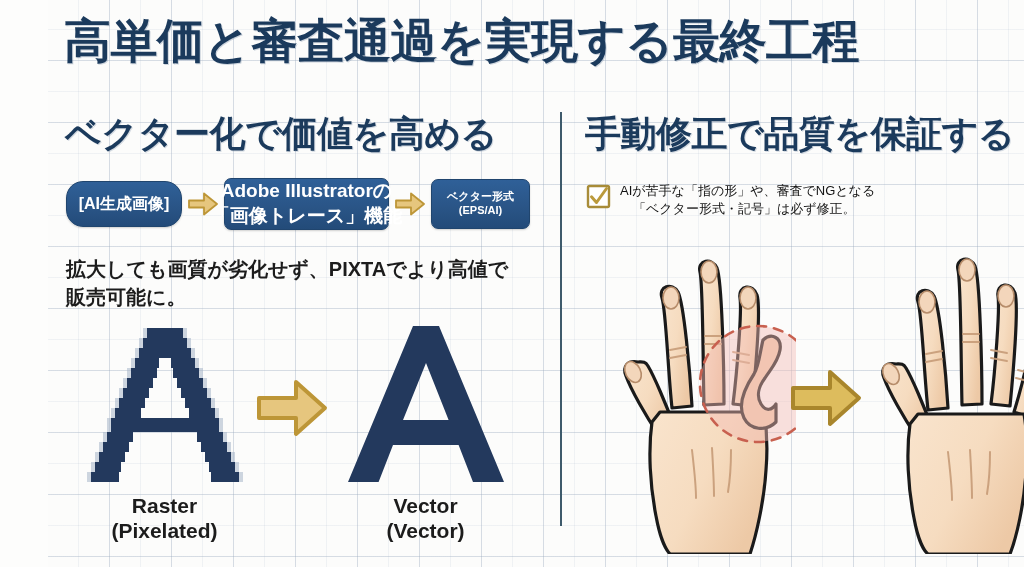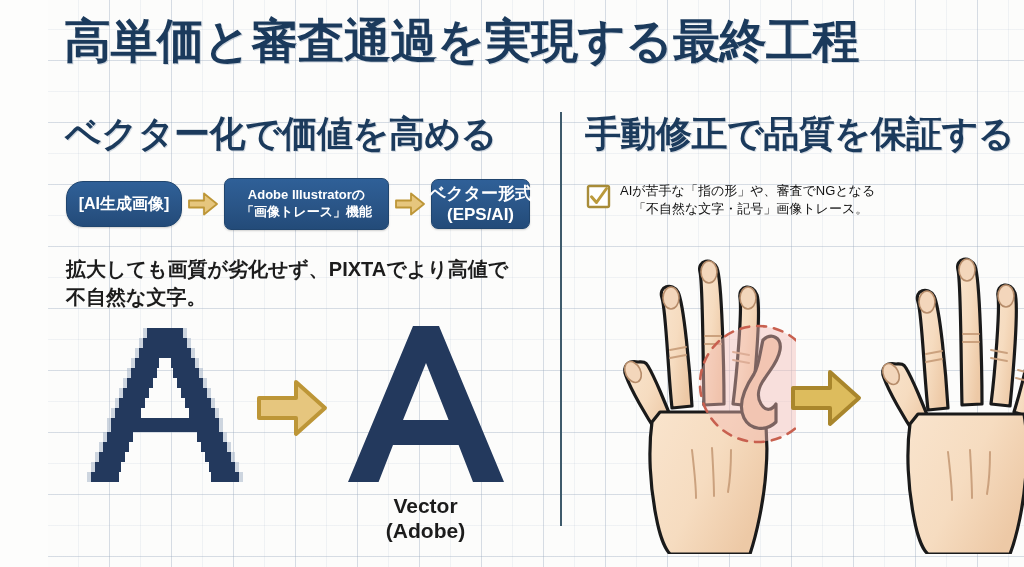--- a/index.html
+++ b/index.html
@@ -100,24 +100,24 @@
     align-items: center;
   }
   .process-box .line {
     display: block;
     white-space: nowrap;
   }
   #process-box-1 {
     width: 114px; height: 44px; font-size: 16px; border-radius: 17px;
   }
   #process-box-2 {
-    width: 163px; height: 50px; font-size: 13px; line-height: 1.3;
+    width: 163px; height: 50px; font-size: 19px; line-height: 1.3;
   }
   #process-box-3 {
-    width: 97px; height: 48px; font-size: 17px; line-height: 1.25;
+    width: 97px; height: 48px; font-size: 11px; line-height: 1.25;
   }
 
   
   .flow-arrow {
     width: 30px;
     height: 26px;
     flex: 0 0 auto;
   }
 
   
@@ -234,21 +234,21 @@
       </svg>
 
       <div class="process-box" id="process-box-3">
         <span class="line">ベクター形式</span>
         <span class="line">(EPS/AI)</span>
       </div>
     </div>
 
     <div id="left-body-text">
       <span class="line">拡大しても画質が劣化せず、PIXTAでより高値で</span>
-      <span class="line">不自然な文字。</span>
+      <span class="line">販売可能に。</span>
     </div>
 
     <div id="comparison">
 
       <div class="letter-wrap" id="raster-group">
 
         <svg class="letter-svg" width="168" height="162" viewBox="0 0 84 81" shape-rendering="crispEdges">
           <g fill="#23395d">
 
             <rect x="33" y="2" width="18" height="5"></rect>
@@ -305,51 +305,55 @@
             <rect x="9" y="59" width="2" height="5"></rect>
               <rect x="73" y="59" width="2" height="5"></rect>
             <rect x="7" y="64" width="2" height="5"></rect>
               <rect x="75" y="64" width="2" height="5"></rect>
             <rect x="5" y="69" width="2" height="5"></rect>
               <rect x="77" y="69" width="2" height="5"></rect>
             <rect x="3" y="74" width="2" height="5"></rect>
               <rect x="79" y="74" width="2" height="5"></rect>
           </g>
         </svg>
+        <div class="letter-caption">
+          <span class="line">Raster</span>
+          <span class="line">(Pixelated)</span>
+        </div>
       </div>
 
       <svg id="comparison-arrow" viewBox="0 0 72 64">
         <path d="M3 22 H40 V6 L69 32 L40 58 V42 H3 Z" fill="#e6c67e" stroke="#bd9637" stroke-width="4" stroke-linejoin="round"></path>
       </svg>
 
       <div class="letter-wrap" id="vector-group">
         <svg class="letter-svg" width="168" height="162" viewBox="0 0 84 81">
           <path d="M35.5 1 H48.5 L81 79 H65.5 L58.3 60.5 H25.5 L18.3 79 H3 Z
                    M30.5 48 H53.3 L42 19.5 Z" fill="#23395d" fill-rule="evenodd"></path>
         </svg>
         <div class="letter-caption">
           <span class="line">Vector</span>
-          <span class="line">(Adobe)</span>
+          <span class="line">(Vector)</span>
         </div>
       </div>
     </div>
   </div>
 
   <div class="column" id="right-column">
 
     <div class="col-heading">手動修正で品質を保証する</div>
 
     <div id="bullet-row">
       <svg id="checkbox-icon" width="25" height="25" viewBox="0 0 25 25">
         <rect x="2" y="2" width="21" height="21" rx="1.5" fill="#ffffff" stroke="#a88c38" stroke-width="2.4"></rect>
         <path d="M5.5 12.8 L10.5 18.5 L20.5 4.5" fill="none" stroke="#bb9a3c" stroke-width="3" stroke-linecap="round" stroke-linejoin="round"></path>
       </svg>
       <div id="bullet-text">
         <span class="line">AIが苦手な「指の形」や、審査でNGとなる</span>
-        <span class="line indent">「不自然な文字・記号」画像トレース。</span>
+        <span class="line indent">「ベクター形式・記号」は必ず修正。</span>
       </div>
     </div>
 
     <div id="hands-area">
 
       <svg id="hand-before" width="196" height="300" viewBox="0 0 196 300">
         <defs>
           <linearGradient id="skinGradA" x1="0" y1="0" x2="1" y2="0.6">
             <stop offset="0%" stop-color="#f9e4cd"></stop>
             <stop offset="55%" stop-color="#f6dcc0"></stop>

